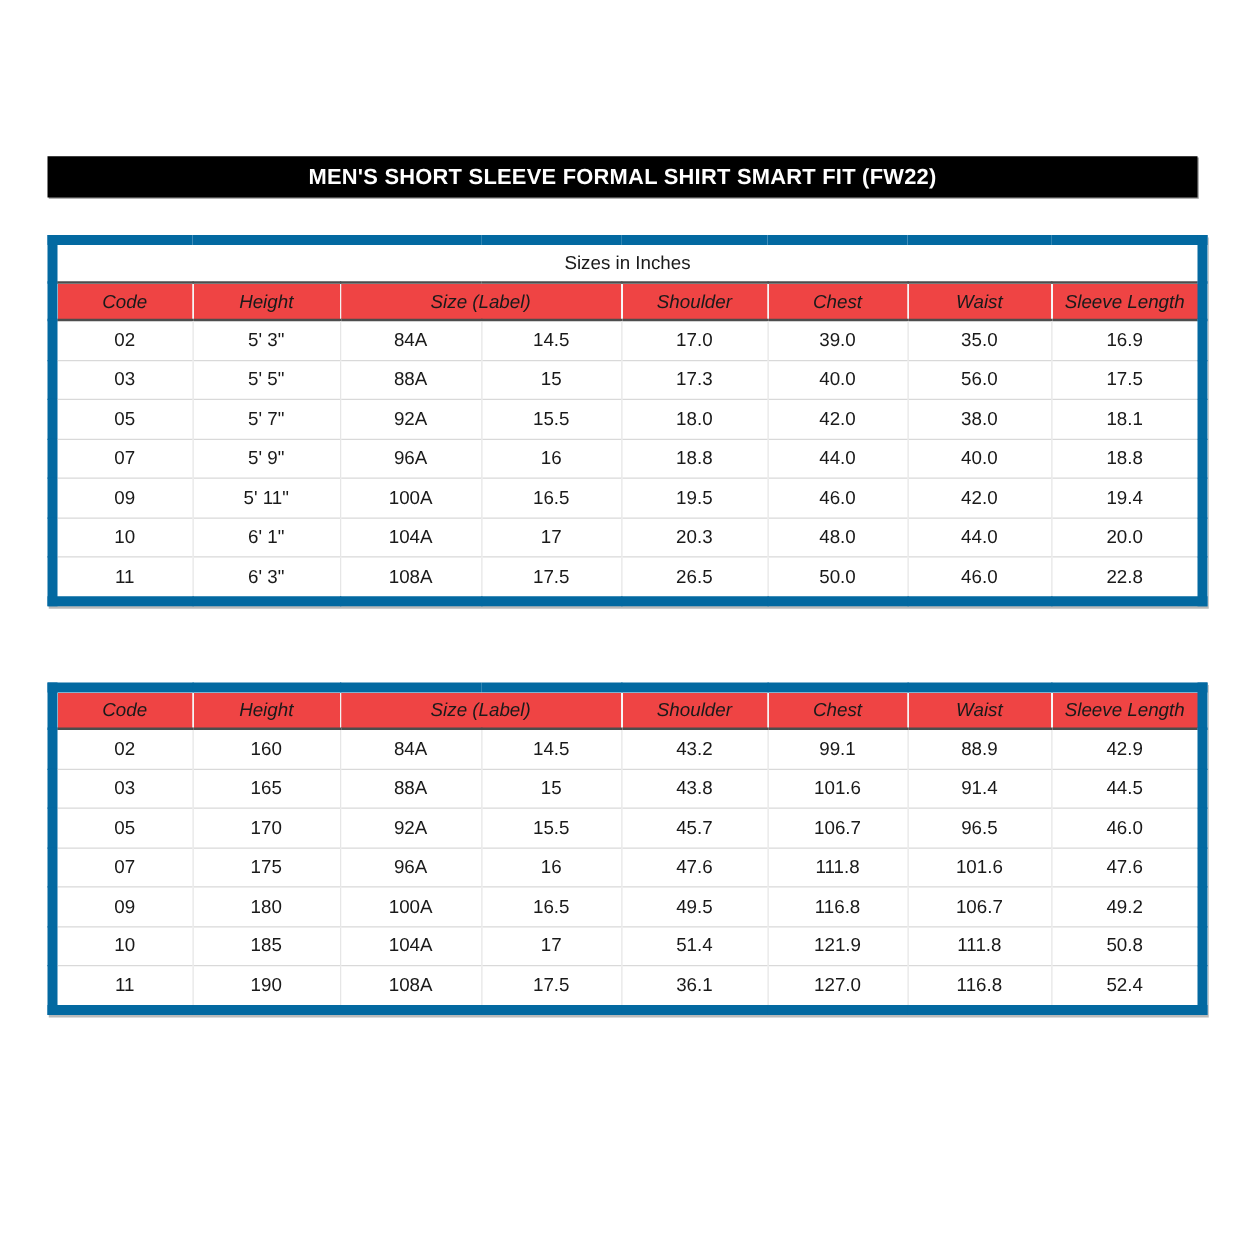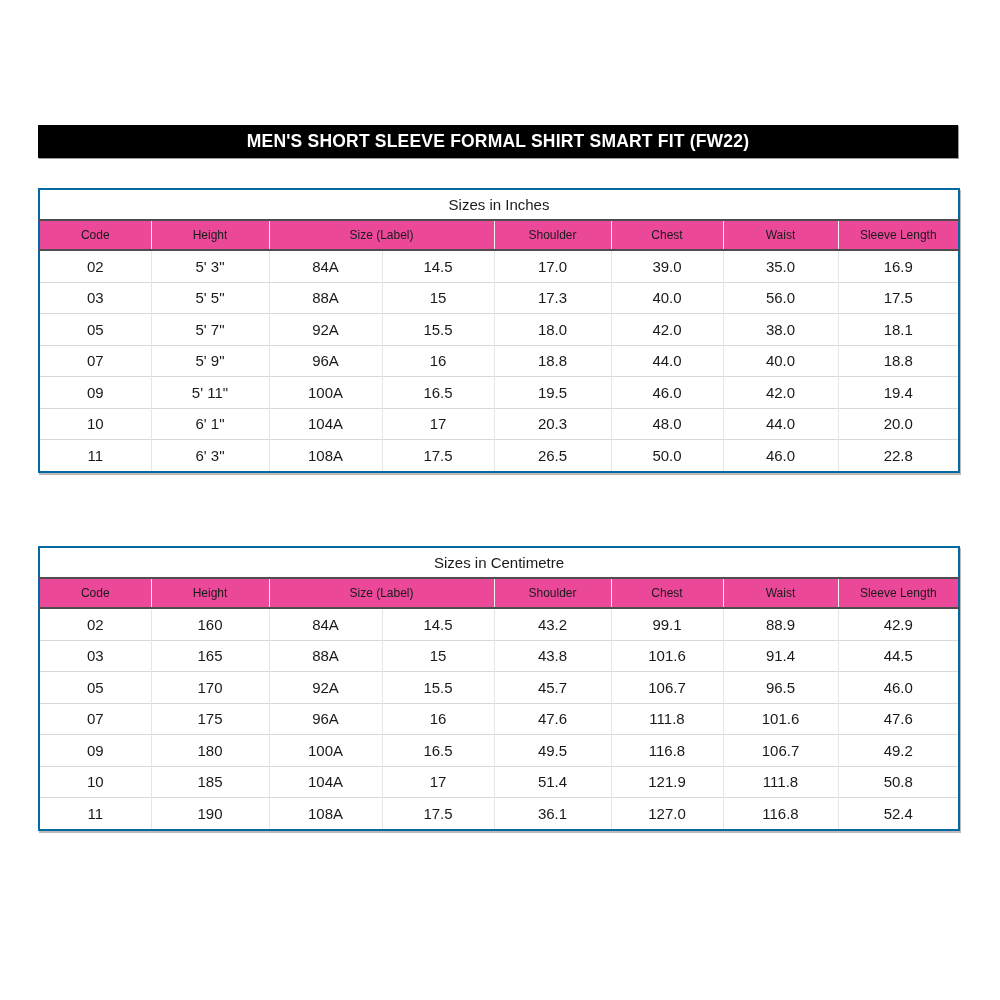--- a/index.html
+++ b/index.html
@@ -36,44 +36,45 @@
     position: absolute;
     left: 38px;
     width: 920px;
   }
   .size-table-wrap.inches { top: 188px; }
   .size-table-wrap.centimetre { top: 546px; }
   table.size-table {
     width: 920px;
     border-collapse: collapse;
     table-layout: fixed;
-    border: 2px solid #0369a1;
+    border: 8px solid #0369a1;
     box-shadow: 1px 2px 0 rgba(130,130,130,0.55);
     font-size: 15px;
   }
   table.size-table th, table.size-table td {
     text-align: center;
     vertical-align: middle;
     padding: 0;
     font-weight: normal;
     white-space: nowrap;
     overflow: hidden;
   }
   tr.table-title-row th {
     height: 29px;
     background: #ffffff;
     border-bottom: 2px solid #4d4d4d;
     font-size: 15px;
   }
   tr.column-header-row th {
     height: 28px;
-    background: #ec4899;
+    background: #ef4444;
     border-bottom: 2px solid #4d4d4d;
     border-left: 1px solid #f2f2f2;
-    font-size: 12px;
+    font-size: 15px;
+    font-style: italic;
   }
   tr.column-header-row th:first-child { border-left: none; }
   tbody.data-rows td {
     height: 30.5px;
     border-top: 1px solid #d9d9d9;
     border-left: 1px solid #e6e6e6;
     background: #ffffff;
   }
   tbody.data-rows tr:first-child td { border-top: none; }
   tbody.data-rows td:first-child { border-left: none; }
@@ -194,23 +195,20 @@
         <col style="width:112px">
           <col style="width:118px">
           <col style="width:113px">
           <col style="width:112px">
         <col style="width:117px">
           <col style="width:112px">
           <col style="width:115px">
           <col style="width:121px">
       </colgroup>
       <thead>
-        <tr class="table-title-row">
-          <th colspan="8">Sizes in Centimetre</th>
-        </tr>
         <tr class="column-header-row">
           <th>Code</th>
           <th>Height</th>
           <th colspan="2">Size (Label)</th>
           <th>Shoulder</th>
           <th>Chest</th>
           <th>Waist</th>
           <th>Sleeve Length</th>
         </tr>
       </thead>

